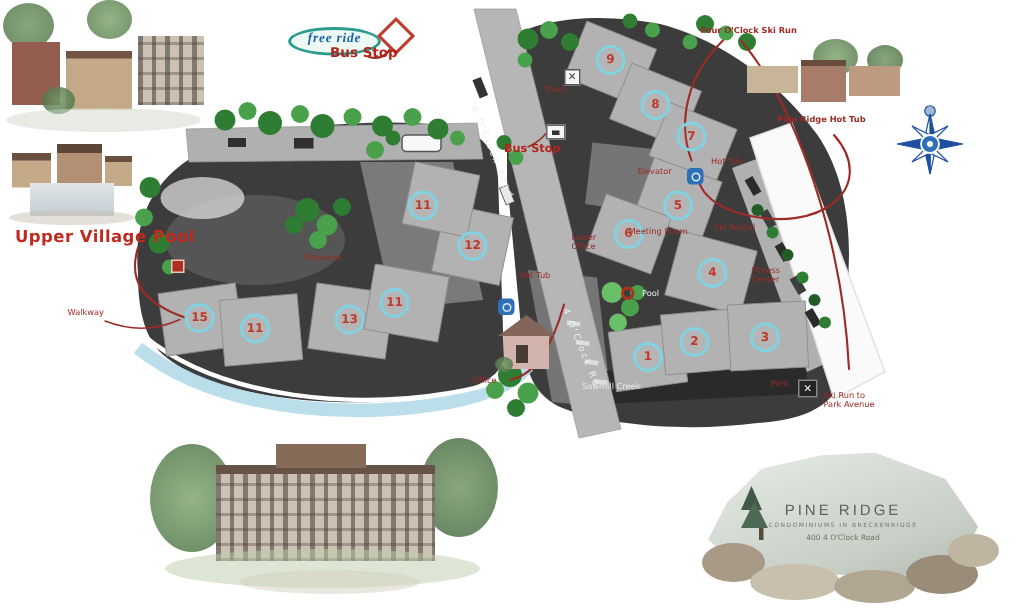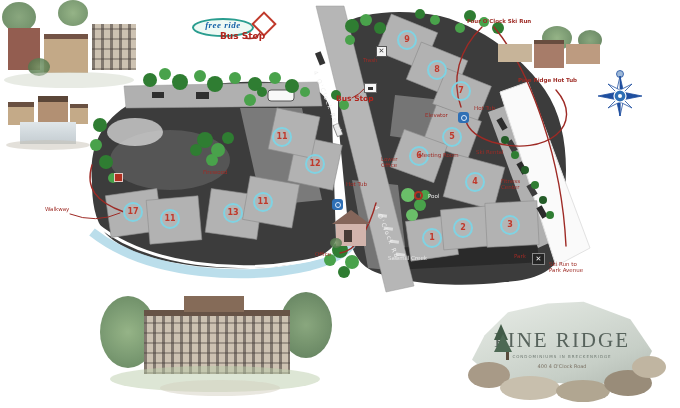--- a/index.html
+++ b/index.html
@@ -58,21 +58,21 @@
      #cfc2ae}
   .wash{position:absolute;border-radius:50%;opacity:.5}
 
   
   .sign-rock{
     position:absolute;left:0;top:0;width:180px;height:88px;
     background:linear-gradient(160deg,#e7ece6,#c6d0c6 70%,#aeb8ad);
     clip-path:polygon(7% 40%,20% 14%,42% 4%,62% 2%,88% 22%,100% 58%,93% 88%,70% 96%,14% 92%,0 68%);
     display:flex;flex-direction:column;align-items:center;justify-content:center;
   }
-  .sign-title{font-family:Liberation Serif, serif;font-size:21px;letter-spacing:2px;color:#55645b;margin-top:8px}
+  .sign-title{font-family:Liberation Sans, sans-serif;font-size:10px;letter-spacing:2px;color:#55645b;margin-top:8px}
   .sign-sub{font-size:4px;color:#6b7a70;letter-spacing:1px;margin-top:1px}
   .sign-addr{font-size:5px;color:#7b6f5f;margin-top:4px}
   .pine{position:absolute;left:22px;top:24px;width:0;height:0;
     border-left:7px solid transparent;border-right:7px solid transparent;border-bottom:16px solid #3c5c44}
   .pine2{position:absolute;left:24px;top:34px;width:0;height:0;
     border-left:9px solid transparent;border-right:9px solid transparent;border-bottom:18px solid #486b50;margin-left:-2px}
   .pine-trunk{position:absolute;left:34px;top:52px;width:3px;height:8px;background:#5c4a38}
   .rock{position:absolute;border-radius:50%;}
 </style>
 </head>
@@ -328,27 +328,28 @@
     <div class="marker" style="left: 253px; top: 192px;">
       <span>11</span>
     </div>
     <div class="marker" style="left: 223px; top: 203px;">
       <span>13</span>
     </div>
     <div class="marker" style="left: 160px; top: 209px;">
       <span>11</span>
     </div>
     <div class="marker" style="left: 123px; top: 202px;">
-      <span>17</span>
+      <span>15</span>
     </div>
   </div>
 <div id="labels" class="abs" style="left:0;top:0;width:632px;height:408px;pointer-events:none">
     <div class="map-label lbl-bold" style="left: 220px; top: 31px;">Bus Stop</div>
     <div class="map-label lbl-tiny" style="left: 467px; top: 18px;">Four O'Clock Ski Run</div>
     <div class="map-label lbl-tiny" style="left: 518px; top: 77px;">Pine Ridge Hot Tub</div>
+    <div class="map-label lbl-big" style="left: 10px; top: 152px;">Upper Village Pool</div>
     <div class="map-label lbl-micro" style="left: 45px; top: 206px;">Walkway</div>
     <div class="map-label lbl-bold-sm" style="left: 336px; top: 95px;">Bus Stop</div>
     <div class="map-label lbl-micro" style="left: 363px; top: 57px;">Trash</div>
     <div class="map-label lbl-micro" style="left: 203px; top: 169px;">Firewood</div>
     <div class="map-label lbl-micro" style="left: 346px; top: 181px;">Hot Tub</div>
     <div class="map-label lbl-micro" style="left: 474px; top: 105px;">Hot Tub</div>
     <div class="map-label lbl-micro" style="left: 425px; top: 112px;">Elevator</div>
     <div class="map-label lbl-micro" style="left: 419px; top: 152px;">Meeting Room</div>
     <div class="map-label lbl-micro" style="left: 476px; top: 149px;">Ski Rental</div>
     <div class="map-label lbl-micro" style="left: 501px; top: 178px;">Fitness

